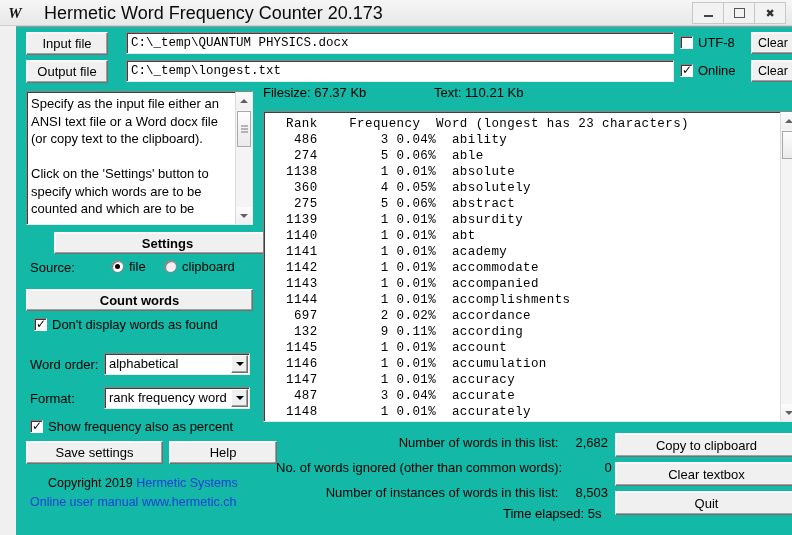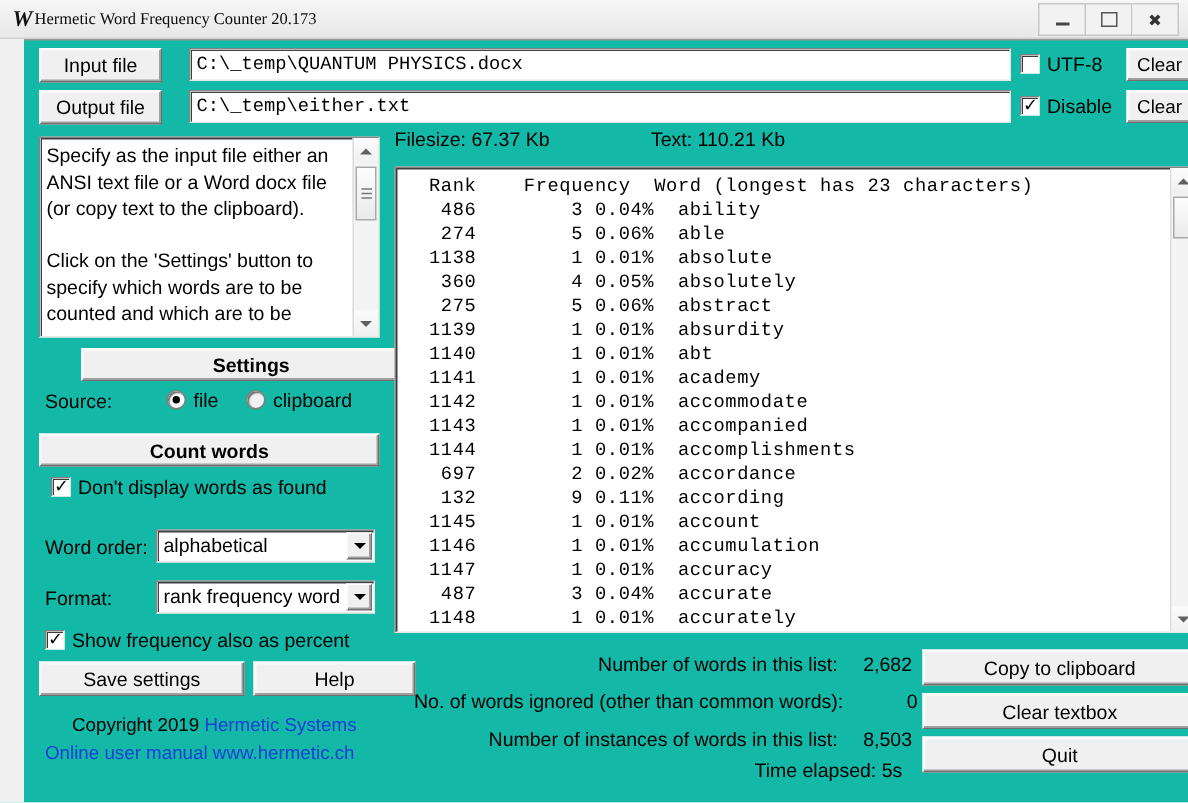--- a/index.html
+++ b/index.html
@@ -34,26 +34,25 @@
     font-family: "Liberation Serif", serif;
     font-style: italic;
     font-weight: bold;
     font-size: 15px;
     line-height: 18px;
     text-align: center;
     color: #111;
   }
   .title-text {
     position: absolute;
-    left: 23px; top: 4px;
-    font-size: 11px;
+    left: 44px; top: 4px;
+    font-size: 18px;
     line-height: 18px;
     color: #0a0a0a;
     white-space: nowrap;
-    font-family: Liberation Serif, serif;
   }
   .win-btns {
     position: absolute;
     right: 6px; top: 2px;
     height: 20px;
     display: flex;
     gap: 0px;
   }
   .win-btn {
     width: 30px; height: 20px;
@@ -368,26 +367,26 @@
     <div class="btn" style="left:10px; top:5px; width:82px; height:23px; font-size:13px;">Input file</div>
     <div class="field" style="left:110px; top:5px; width:548px; height:22px;">
       <span class="val">C:\_temp\QUANTUM PHYSICS.docx</span>
     </div>
     <div class="chk" style="left:664px; top:9px;"></div>
     <div class="lbl" style="left:682px; top:8px;">UTF-8</div>
     <div class="btn" style="left:735px; top:5px; width:44px; height:22px; font-size:12.5px;">Clear</div>
 
     <div class="btn" style="left:10px; top:33px; width:82px; height:23px; font-size:13px;">Output file</div>
     <div class="field" style="left:110px; top:33px; width:548px; height:22px;">
-      <span class="val">C:\_temp\either.txt</span>
+      <span class="val">C:\_temp\longest.txt</span>
     </div>
     <div class="chk" style="left:664px; top:37px;">
       <span class="tick">✓</span>
     </div>
-    <div class="lbl" style="left:682px; top:36px;">Disable</div>
+    <div class="lbl" style="left:682px; top:36px;">Online</div>
     <div class="btn" style="left:735px; top:33px; width:44px; height:22px; font-size:12.5px;">Clear</div>
 
     <div class="textbox" style="left:10px; top:64px; width:227px; height:134px;">
       <div class="tb-body">Specify as the input file either an ANSI text file or a Word docx file (or copy text to the clipboard).
 
 Click on the 'Settings' button to specify which words are to be counted and which are to be</div>
       <div class="sb">
         <div class="sb-arrow up">
             <span class="tri up"></span>
           </div>

